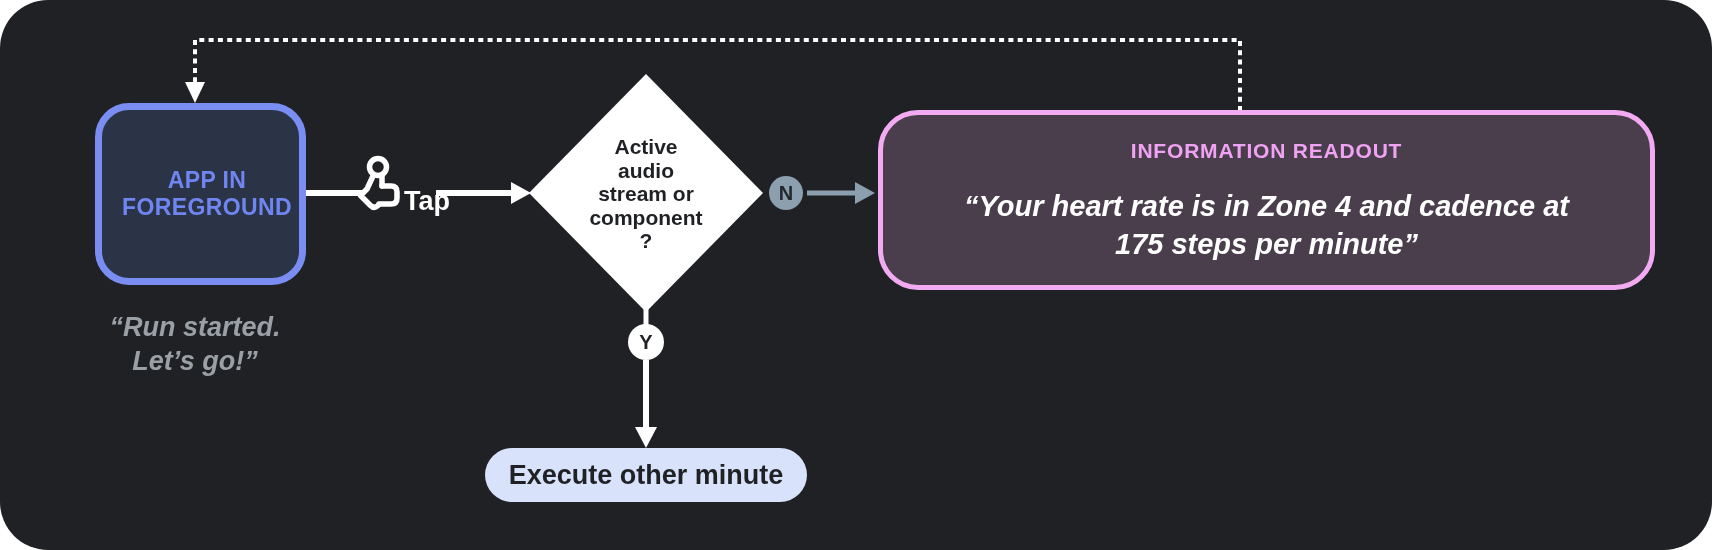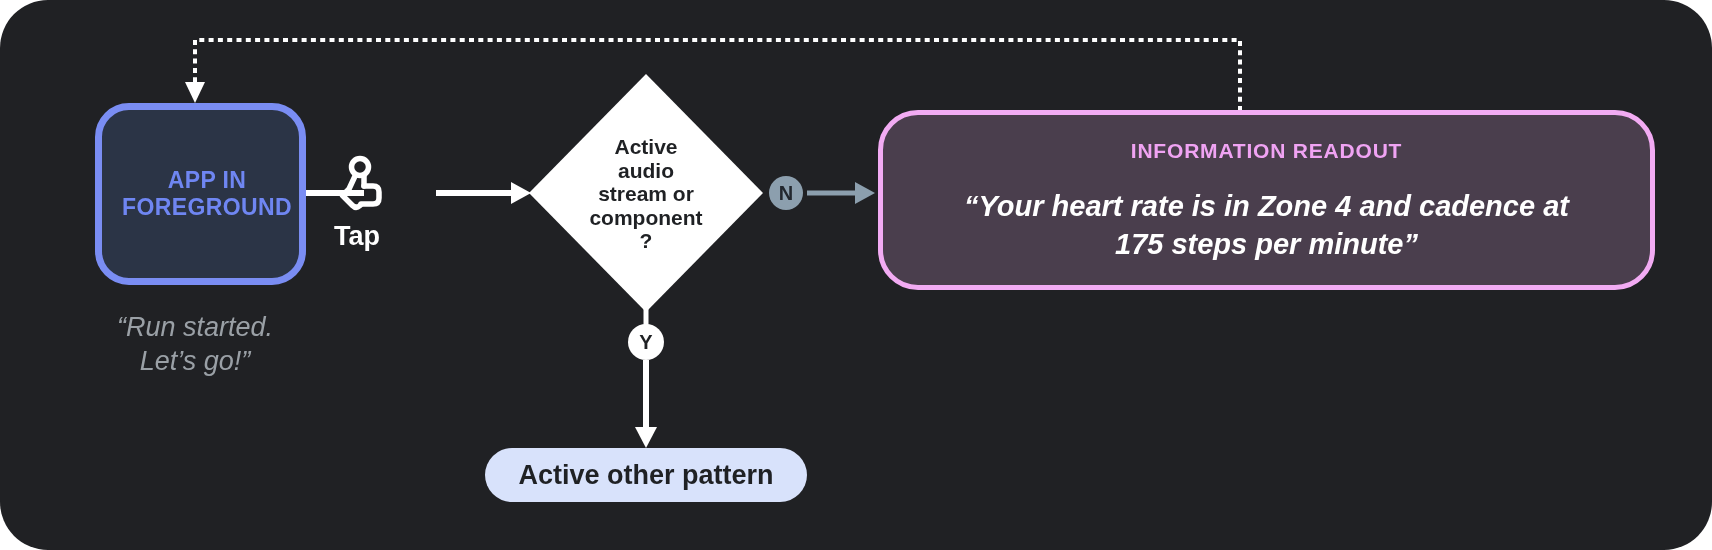--- a/index.html
+++ b/index.html
@@ -45,27 +45,28 @@
   }
   .caption {
     position: absolute;
     left: 35px; top: 310px;
     width: 320px;
     text-align: center;
     color: #9AA0A6;
     font-size: 27px;
     font-style: italic;
     line-height: 34px;
+    font-weight: bold;
   }
   
   .tap-wrap {
     position: absolute;
-    left: 334px; top: 155px;
+    left: 352px; top: 155px;
     width: 100px;
-    display: flex; flex-direction: column; align-items: flex-start;
+    display: flex; flex-direction: row; align-items: flex-end;
   }
   .tap-label {
     margin-top: 4px;
     color: #FFFFFF;
     font-size: 27px;
     font-weight: 700;
   }
   
   .decision-text {
     position: absolute;
@@ -185,15 +186,15 @@
 
   <div class="badge badge-n">N</div>
   <div class="badge badge-y">Y</div>
 
   <div class="readout">
     <div class="readout-title">INFORMATION READOUT</div>
     <div class="readout-quote">“Your heart rate is in Zone 4 and cadence at
 175 steps per minute”</div>
   </div>
 
-  <div class="pill">Active other pattern</div>
+  <div class="pill">Execute other minute</div>
 
 </div>
 
 </body></html>

